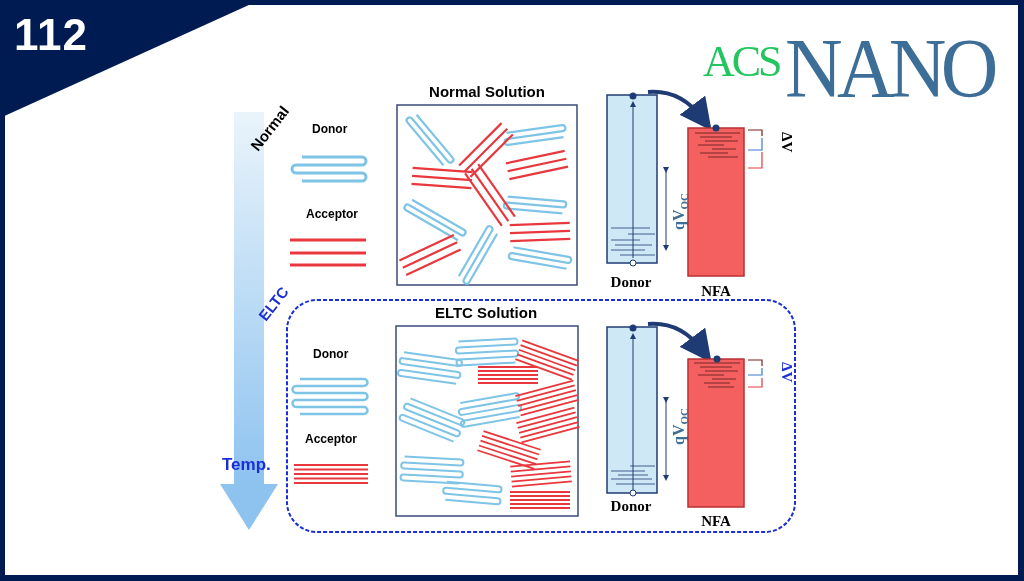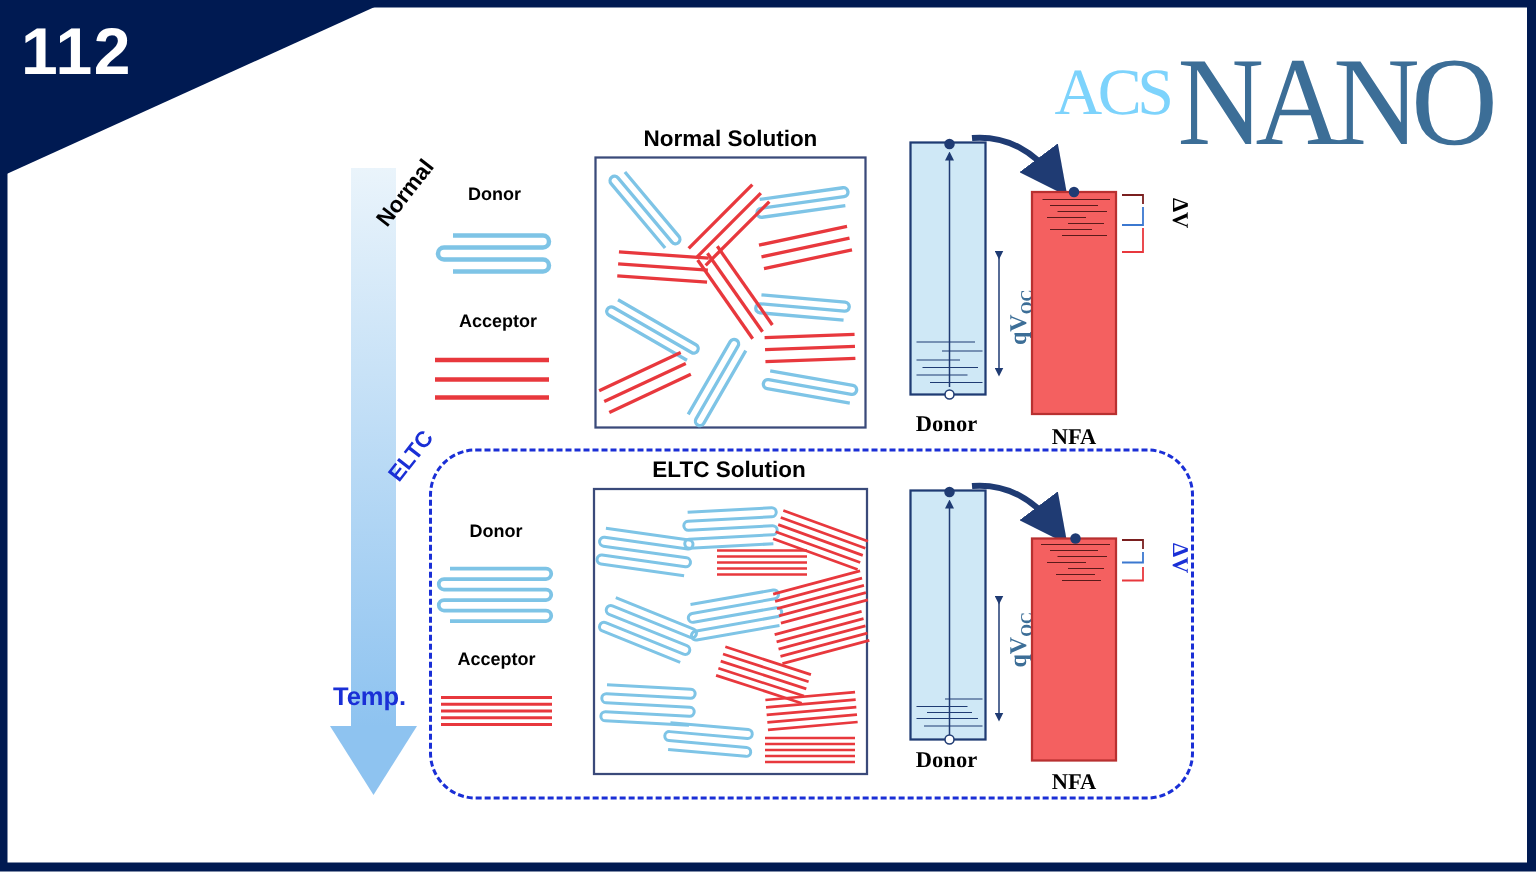--- a/index.html
+++ b/index.html
@@ -1,21 +1,21 @@
 <!DOCTYPE html>
 <html><head>
 <meta charset="utf-8">
 <style>
   html, body { margin: 0; padding: 0; }
   body { width: 1024px; height: 581px; background: #001a52; position: relative; overflow: hidden; font-family: "Liberation Sans", sans-serif; }
   .card { position: absolute; left: 5px; top: 5px; width: 1013px; height: 570px; background: #ffffff; }
   .banner { position: absolute; left: 0; top: 0; width: 1024px; height: 581px; pointer-events: none; }
   .issue-num { position: absolute; left: 14px; top: 10px; font-family: "Liberation Sans", sans-serif; font-weight: bold; font-size: 44px; color: #ffffff; letter-spacing: 1px; }
   .logo { position: absolute; left: 703px; top: 22px; height: 80px; }
-  .logo .acs { position: absolute; left: 0; top: 14px; font-family: "Liberation Serif", serif; font-size: 44px; color: #7dd3fc; letter-spacing: -3px; }
+  .logo .acs { position: absolute; left: 0; top: 14px; font-family: "Liberation Serif", serif; font-size: 44px; color: #22c55e; letter-spacing: -3px; }
   .logo .nano { position: absolute; left: 82px; top: -2px; font-family: "Liberation Serif", serif; font-size: 84px; color: #3c6e97; letter-spacing: -6px; transform: scaleX(0.95); transform-origin: left; }
   svg.fig { position: absolute; left: 0; top: 0; }
   .lbl { font-family: "Liberation Sans", sans-serif; font-weight: bold; }
   .serif { font-family: "Liberation Serif", serif; font-weight: bold; }
 </style>
 </head>
 <body>
 
 <div class="card"></div>
 

